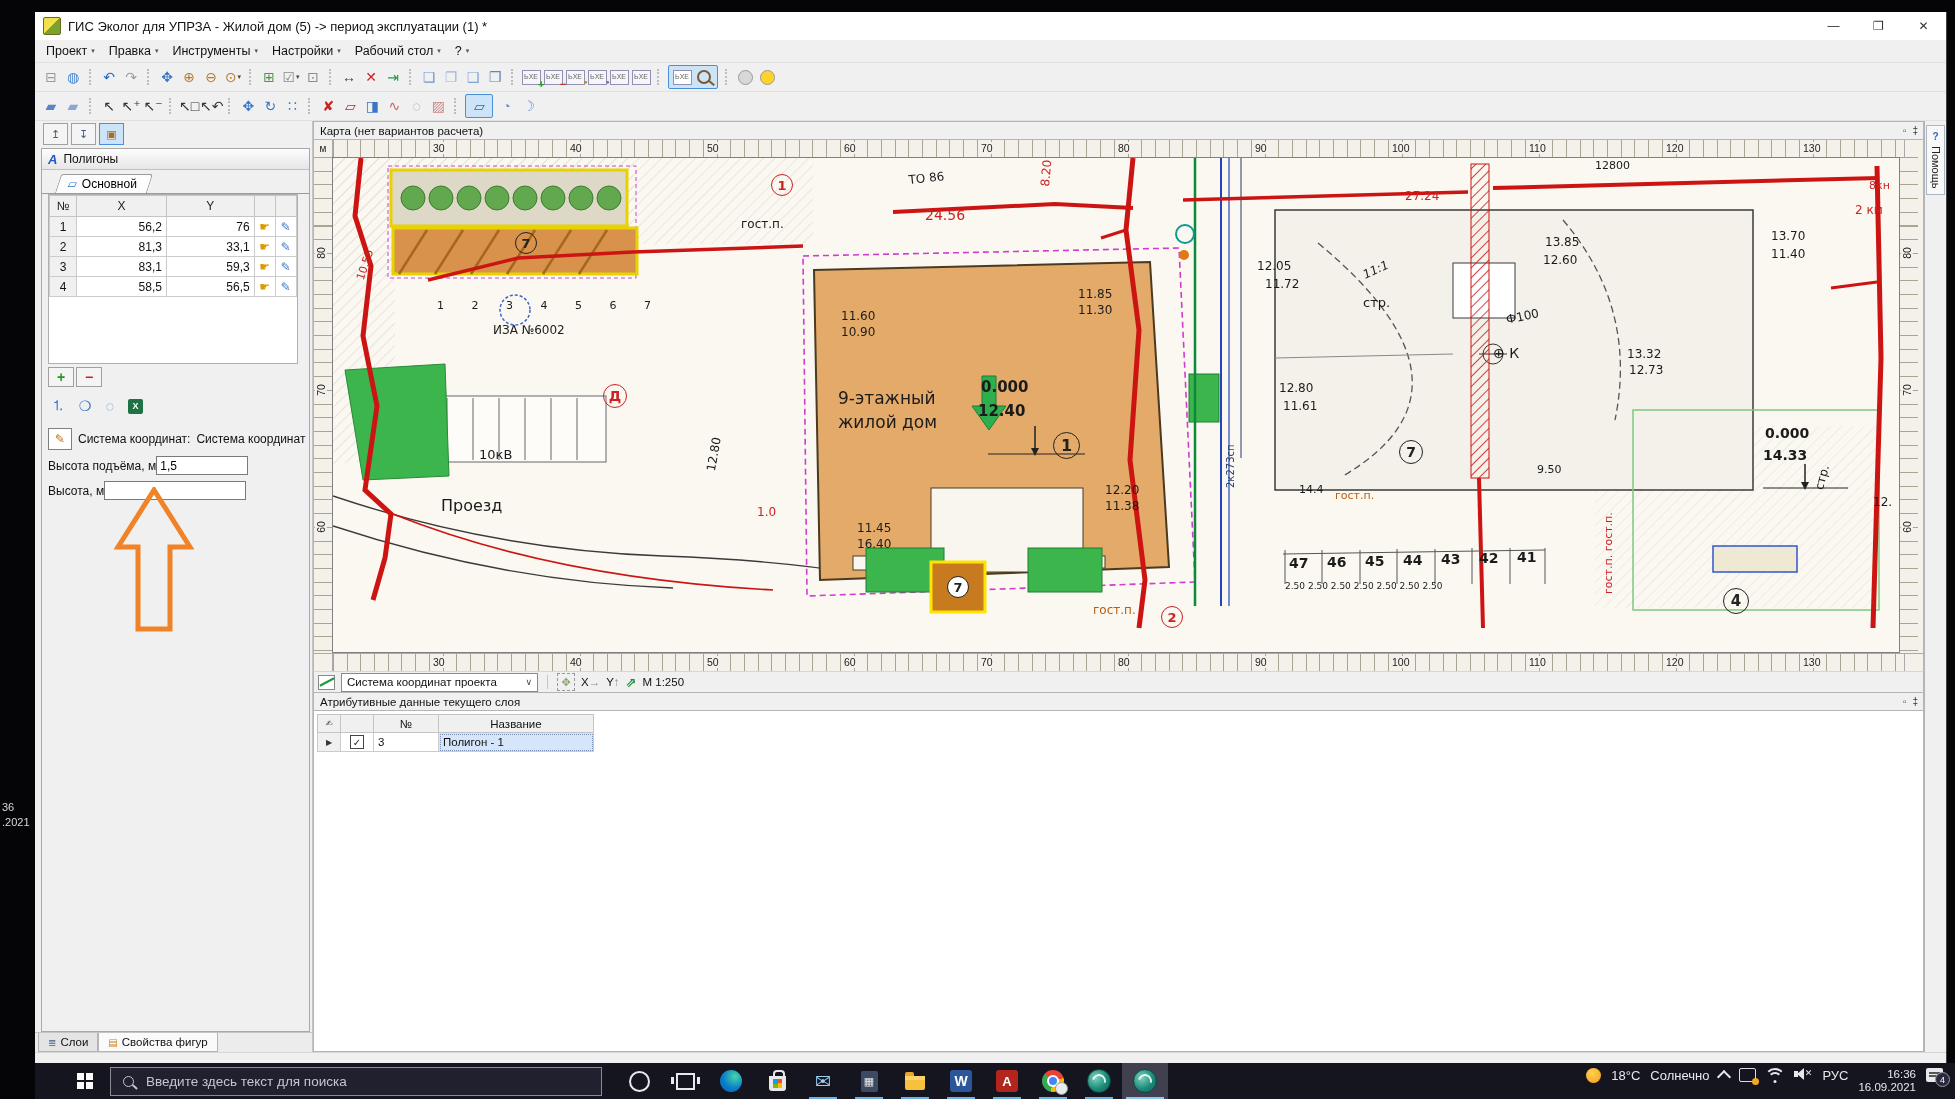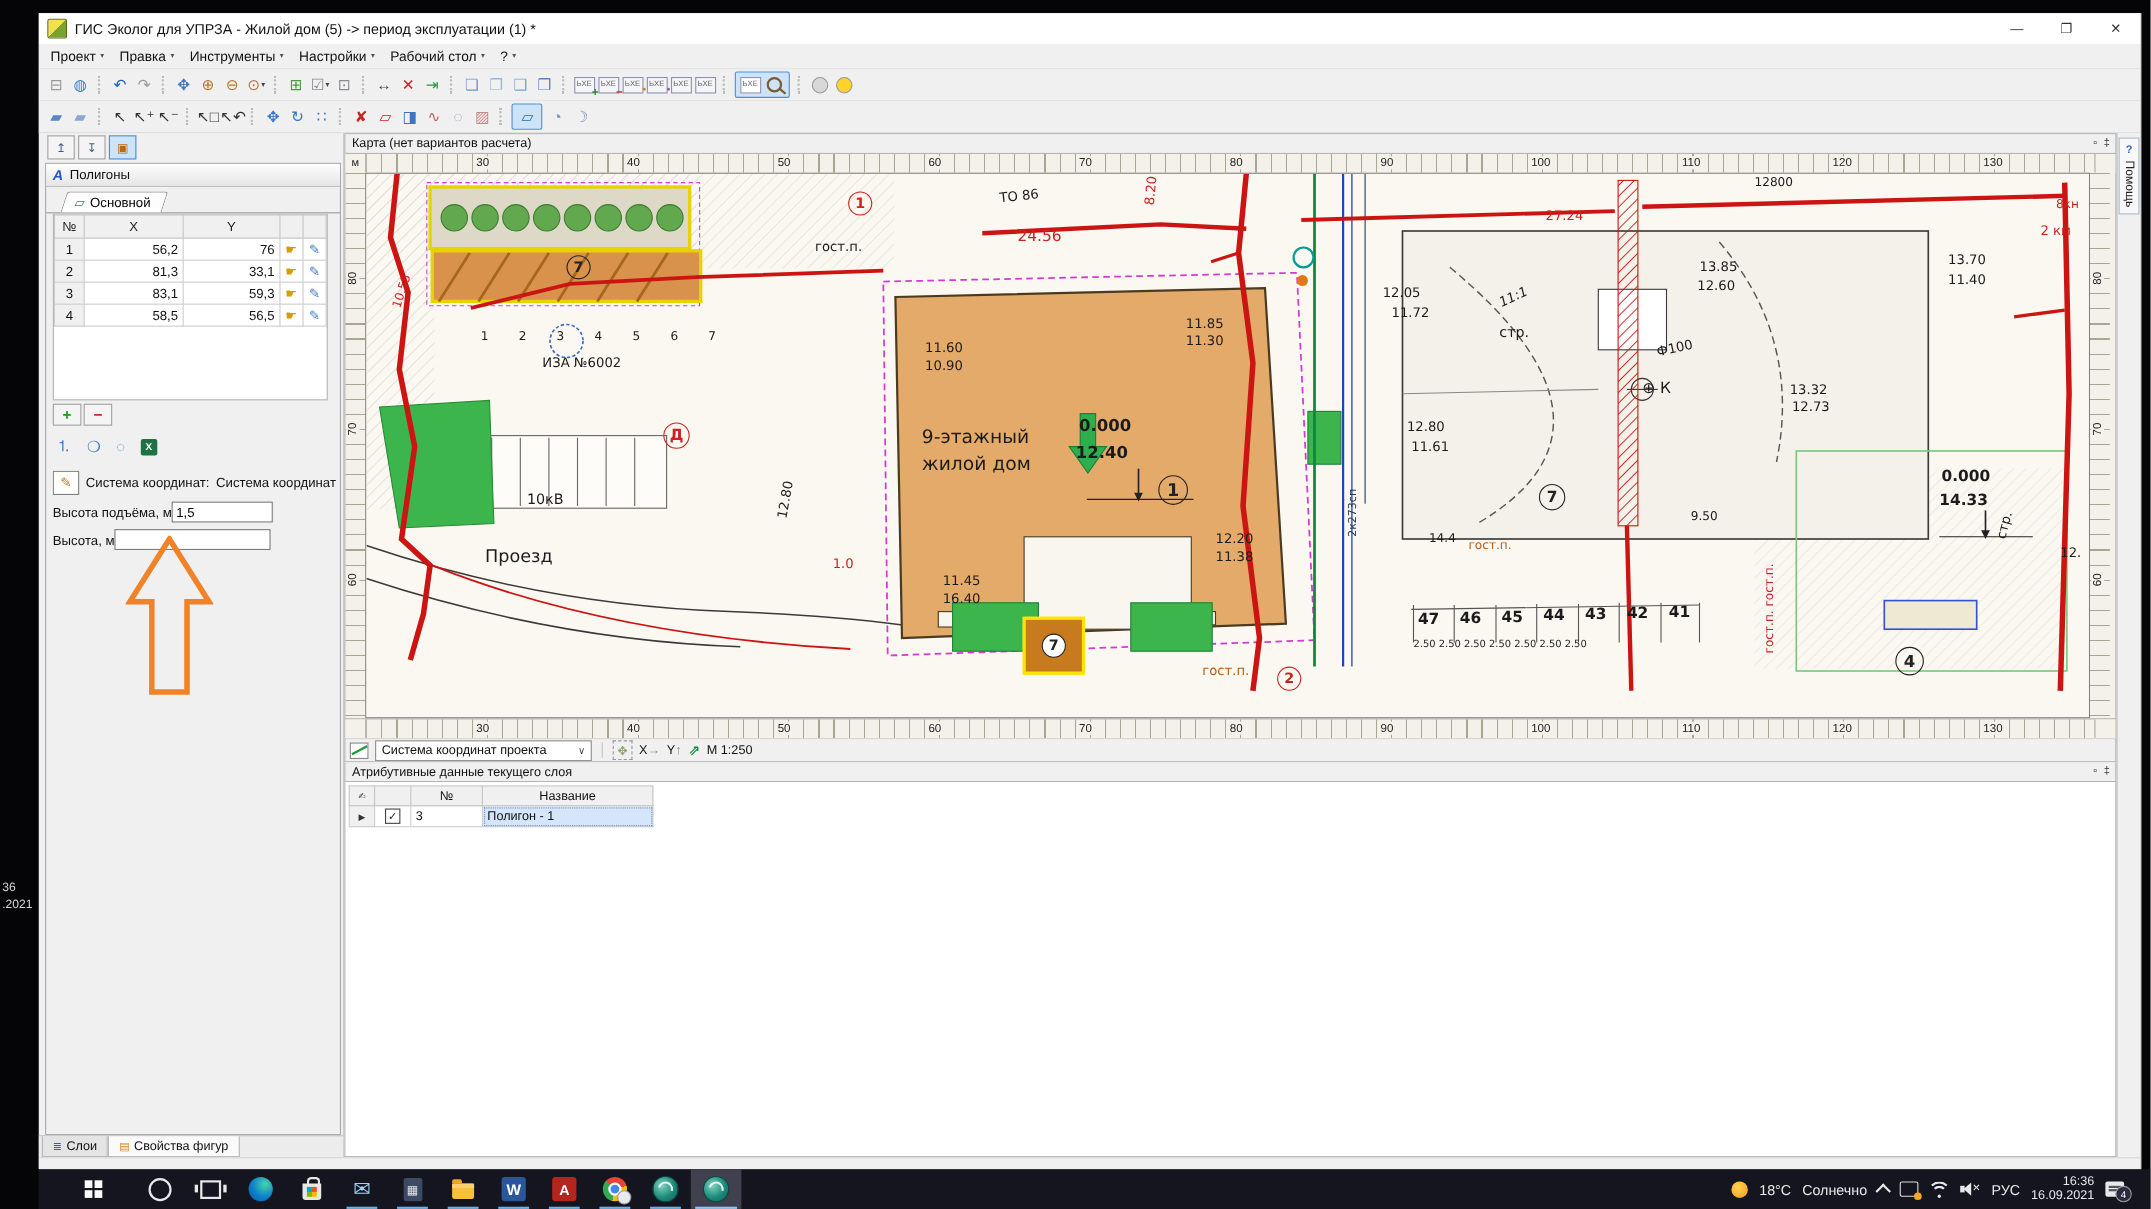--- a/index.html
+++ b/index.html
@@ -177,21 +177,21 @@
          display:flex;align-items:center;justify-content:center}
   .i-chrome{width:22px;height:22px;border-radius:50%;position:relative;display:block;
             background:conic-gradient(from -45deg,#ea4335 0 33%,#fbbc05 0 66%,#34a853 0)}
   .i-chrome::before{content:"";position:absolute;inset:5px;border-radius:50%;background:#4285f4;border:2px solid #fff}
   .i-chrome::after{content:"";position:absolute;right:-4px;bottom:-3px;width:11px;height:11px;border-radius:50%;
                    background:#e8eaed;border:1px solid #999}
   .i-eco{width:22px;height:22px;border-radius:50%;position:relative;display:block;border:1px solid #0a4a42;
          background:radial-gradient(circle at 35% 35%,#7fd4c0,#1d8a7a 55%,#0d5f54)}
   .i-eco::after{content:"";position:absolute;inset:4px;border-radius:50%;border:2px solid rgba(255,255,255,.85);
                 border-left-color:transparent;border-bottom-color:transparent;transform:rotate(-30deg)}
-  .tb-tray{margin-left:auto;display:flex;align-items:center;gap:10px;padding-right:24px;color:#e8e8ea;font-size:13px}
+  .tb-tray{margin-left:auto;display:flex;align-items:flex-start;gap:10px;padding-right:12px;color:#e8e8ea;font-size:13px}
   .sun{width:15px;height:15px;border-radius:50%;background:radial-gradient(circle at 40% 35%,#ffd34d,#f59a1c)}
   .chev{width:8px;height:8px;border-left:2px solid #e8e8ea;border-top:2px solid #e8e8ea;transform:rotate(45deg);margin-top:4px}
   .trayapp{width:15px;height:12px;border:1.5px solid #dedede;border-radius:2px;position:relative}
   .trayapp::after{content:"";width:7px;height:7px;border-radius:50%;background:#f5a623;position:absolute;right:-4px;bottom:-4px}
   .wifi{position:relative;width:18px;height:14px}
   .wifi i{position:absolute;left:50%;transform:translateX(-50%);border:2px solid transparent;border-top-color:#e8e8ea;border-radius:50%}
   .wifi .a1{bottom:-1px;width:3px;height:3px;background:#e8e8ea;border:none;border-radius:50%}
   .wifi .a2{bottom:-4px;width:10px;height:10px}
   .wifi .a3{bottom:-7px;width:17px;height:17px}
   .spk{position:relative;width:18px;height:12px}
@@ -820,20 +820,24 @@
 
 <div id="taskbar">
   <div class="tb-start">
     <span class="winlogo">
         <i></i>
         <i></i>
         <i></i>
         <i></i>
       </span>
   </div>
+  <div class="tb-search">
+    <span class="mag2"></span>
+    <input placeholder="Введите здесь текст для поиска" style="">
+  </div>
   <div class="tb-icons" id="tb-icons">
       <div class="tb-icon">
         <span class="i-cortana"></span>
       </div>
       <div class="tb-icon">
         <span class="i-taskview"></span>
       </div>
       <div class="tb-icon">
         <span class="i-edge"></span>
       </div>

